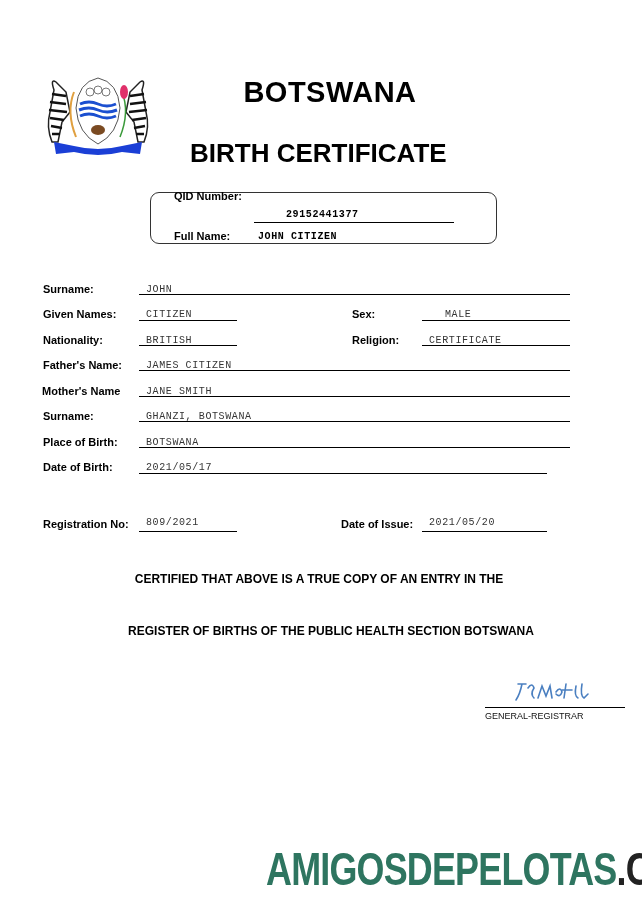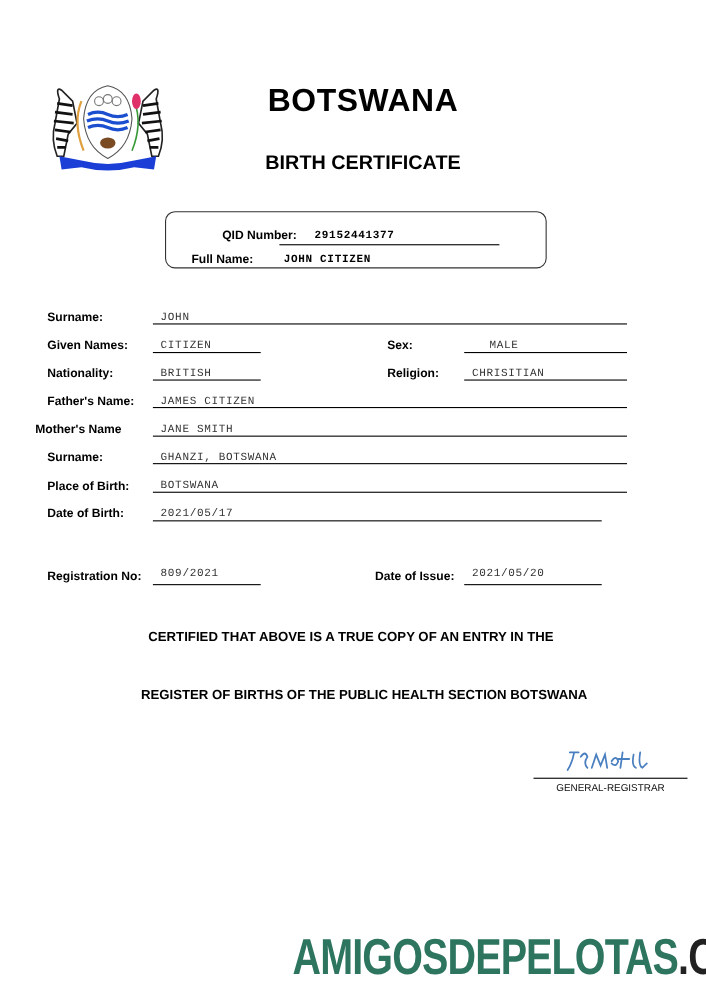--- a/index.html
+++ b/index.html
@@ -1,28 +1,28 @@
 <!DOCTYPE html>
 <html><head>
 <meta charset="utf-8">
 <style>
   html, body { margin:0; padding:0; }
   body { width:642px; height:914px; background:#ffffff; position:relative; overflow:hidden; font-family:"Liberation Sans", sans-serif; color:#000; }
   .abs { position:absolute; }
   .crest { left:44px; top:72px; width:108px; height:88px; }
   .title1 { left:200px; top:76px; width:260px; text-align:center; font-weight:bold; font-size:29px; letter-spacing:0.5px; }
-  .title2 { left:190px; top:138px; width:280px; text-align:center; font-weight:bold; font-size:18px; }
+  .title2 { left:190px; top:138px; width:280px; text-align:left; font-weight:bold; font-size:26px; }
   .qidbox { left:150px; top:192px; width:347px; height:52px; border:1.3px solid #333; border-radius:9px; box-sizing:border-box; }
   .lbl { font-weight:bold; font-size:11px; }
   .mono { font-family:"Liberation Mono", monospace; font-size:10px; letter-spacing:0.6px; color:#333; }
   .monob { font-family:"Liberation Mono", monospace; font-size:10px; font-weight:bold; letter-spacing:0.6px; }
   .line { height:0; border-top:1.2px solid #000; }
   .cert { left:0; width:642px; text-align:center; font-weight:bold; font-size:12px; }
   .sig { left:512px; top:680px; width:80px; height:24px; }
-  .reg { left:485px; top:711px; width:140px; text-align:center; font-size:9px; color:#111; }
+  .reg { left:485px; top:711px; width:140px; text-align:left; font-size:9px; color:#111; }
   .water { left:266px; top:842px; font-family:"Liberation Sans", sans-serif; font-weight:bold; font-size:46px; letter-spacing:-1px; transform:scaleX(0.78); transform-origin:left top; white-space:nowrap; }
   .water .g { color:#2e7560; }
   .water .d { color:#222222; }
 </style>
 </head>
 <body>
 
 <div class="abs crest">
   <svg width="108" height="88" viewBox="0 0 108 88">
 
@@ -50,49 +50,49 @@
     <ellipse cx="54" cy="58" rx="7" ry="5" fill="#7a4a22"></ellipse>
 
     <path d="M10 70 L30 74 Q54 80 78 74 L98 70 L96 82 L78 80 Q54 86 30 80 L12 82 Z" fill="#1b3fd6"></path>
   </svg>
 </div>
 
 <div class="abs title1">BOTSWANA</div>
 <div class="abs title2">BIRTH CERTIFICATE</div>
 
 <div class="abs qidbox"></div>
-<div class="abs lbl" style="left:174px;top:208px;margin-left:28px;">QID Number:</div>
+<div class="abs lbl" style="left:174px;top:190px;">QID Number:</div>
 <div class="abs monob" style="left:258px;top:209px;margin-left:28px;">29152441377</div>
 <div class="abs line" style="left:254px;top:222px;width:200px;"></div>
 <div class="abs lbl" style="left:174px;top:230px;">Full Name:</div>
 <div class="abs monob" style="left:258px;top:231px;">JOHN CITIZEN</div>
 
 <div class="abs lbl" style="left:43px;top:283px;">Surname:</div>
 <div class="abs mono" style="left:146px;top:284px;">JOHN</div>
 <div class="abs line" style="left:139px;top:294px;width:431px;"></div>
 
 <div class="abs lbl" style="left:43px;top:308px;">Given Names:</div>
 <div class="abs mono" style="left:146px;top:309px;">CITIZEN</div>
 <div class="abs line" style="left:139px;top:320px;width:98px;"></div>
 <div class="abs lbl" style="left:352px;top:308px;">Sex:</div>
 <div class="abs mono" style="left:429px;top:309px;padding-left:16px;">MALE</div>
 <div class="abs line" style="left:422px;top:320px;width:148px;"></div>
 
 <div class="abs lbl" style="left:43px;top:334px;">Nationality:</div>
 <div class="abs mono" style="left:146px;top:335px;">BRITISH</div>
 <div class="abs line" style="left:139px;top:345px;width:98px;"></div>
 <div class="abs lbl" style="left:352px;top:334px;">Religion:</div>
-<div class="abs mono" style="left:429px;top:335px;">CHRISITIAN</div>
+<div class="abs mono" style="left:429px;top:335px;">CERTIFICATE</div>
 <div class="abs line" style="left:422px;top:345px;width:148px;"></div>
 
 <div class="abs lbl" style="left:43px;top:359px;">Father's Name:</div>
 <div class="abs mono" style="left:146px;top:360px;">JAMES CITIZEN</div>
 <div class="abs line" style="left:139px;top:370px;width:431px;"></div>
 
-<div class="abs lbl" style="left:32px;top:385px;text-align:right;">Mother's Name</div>
+<div class="abs lbl" style="left:42px;top:385px;text-align:right;">Mother's Name</div>
 <div class="abs mono" style="left:146px;top:386px;">JANE SMITH</div>
 <div class="abs line" style="left:139px;top:396px;width:431px;"></div>
 
 <div class="abs lbl" style="left:43px;top:410px;">Surname:</div>
 <div class="abs mono" style="left:146px;top:411px;">GHANZI, BOTSWANA</div>
 <div class="abs line" style="left:139px;top:421px;width:431px;"></div>
 
 <div class="abs lbl" style="left:43px;top:436px;">Place of Birth:</div>
 <div class="abs mono" style="left:146px;top:437px;">BOTSWANA</div>
 <div class="abs line" style="left:139px;top:447px;width:431px;"></div>

